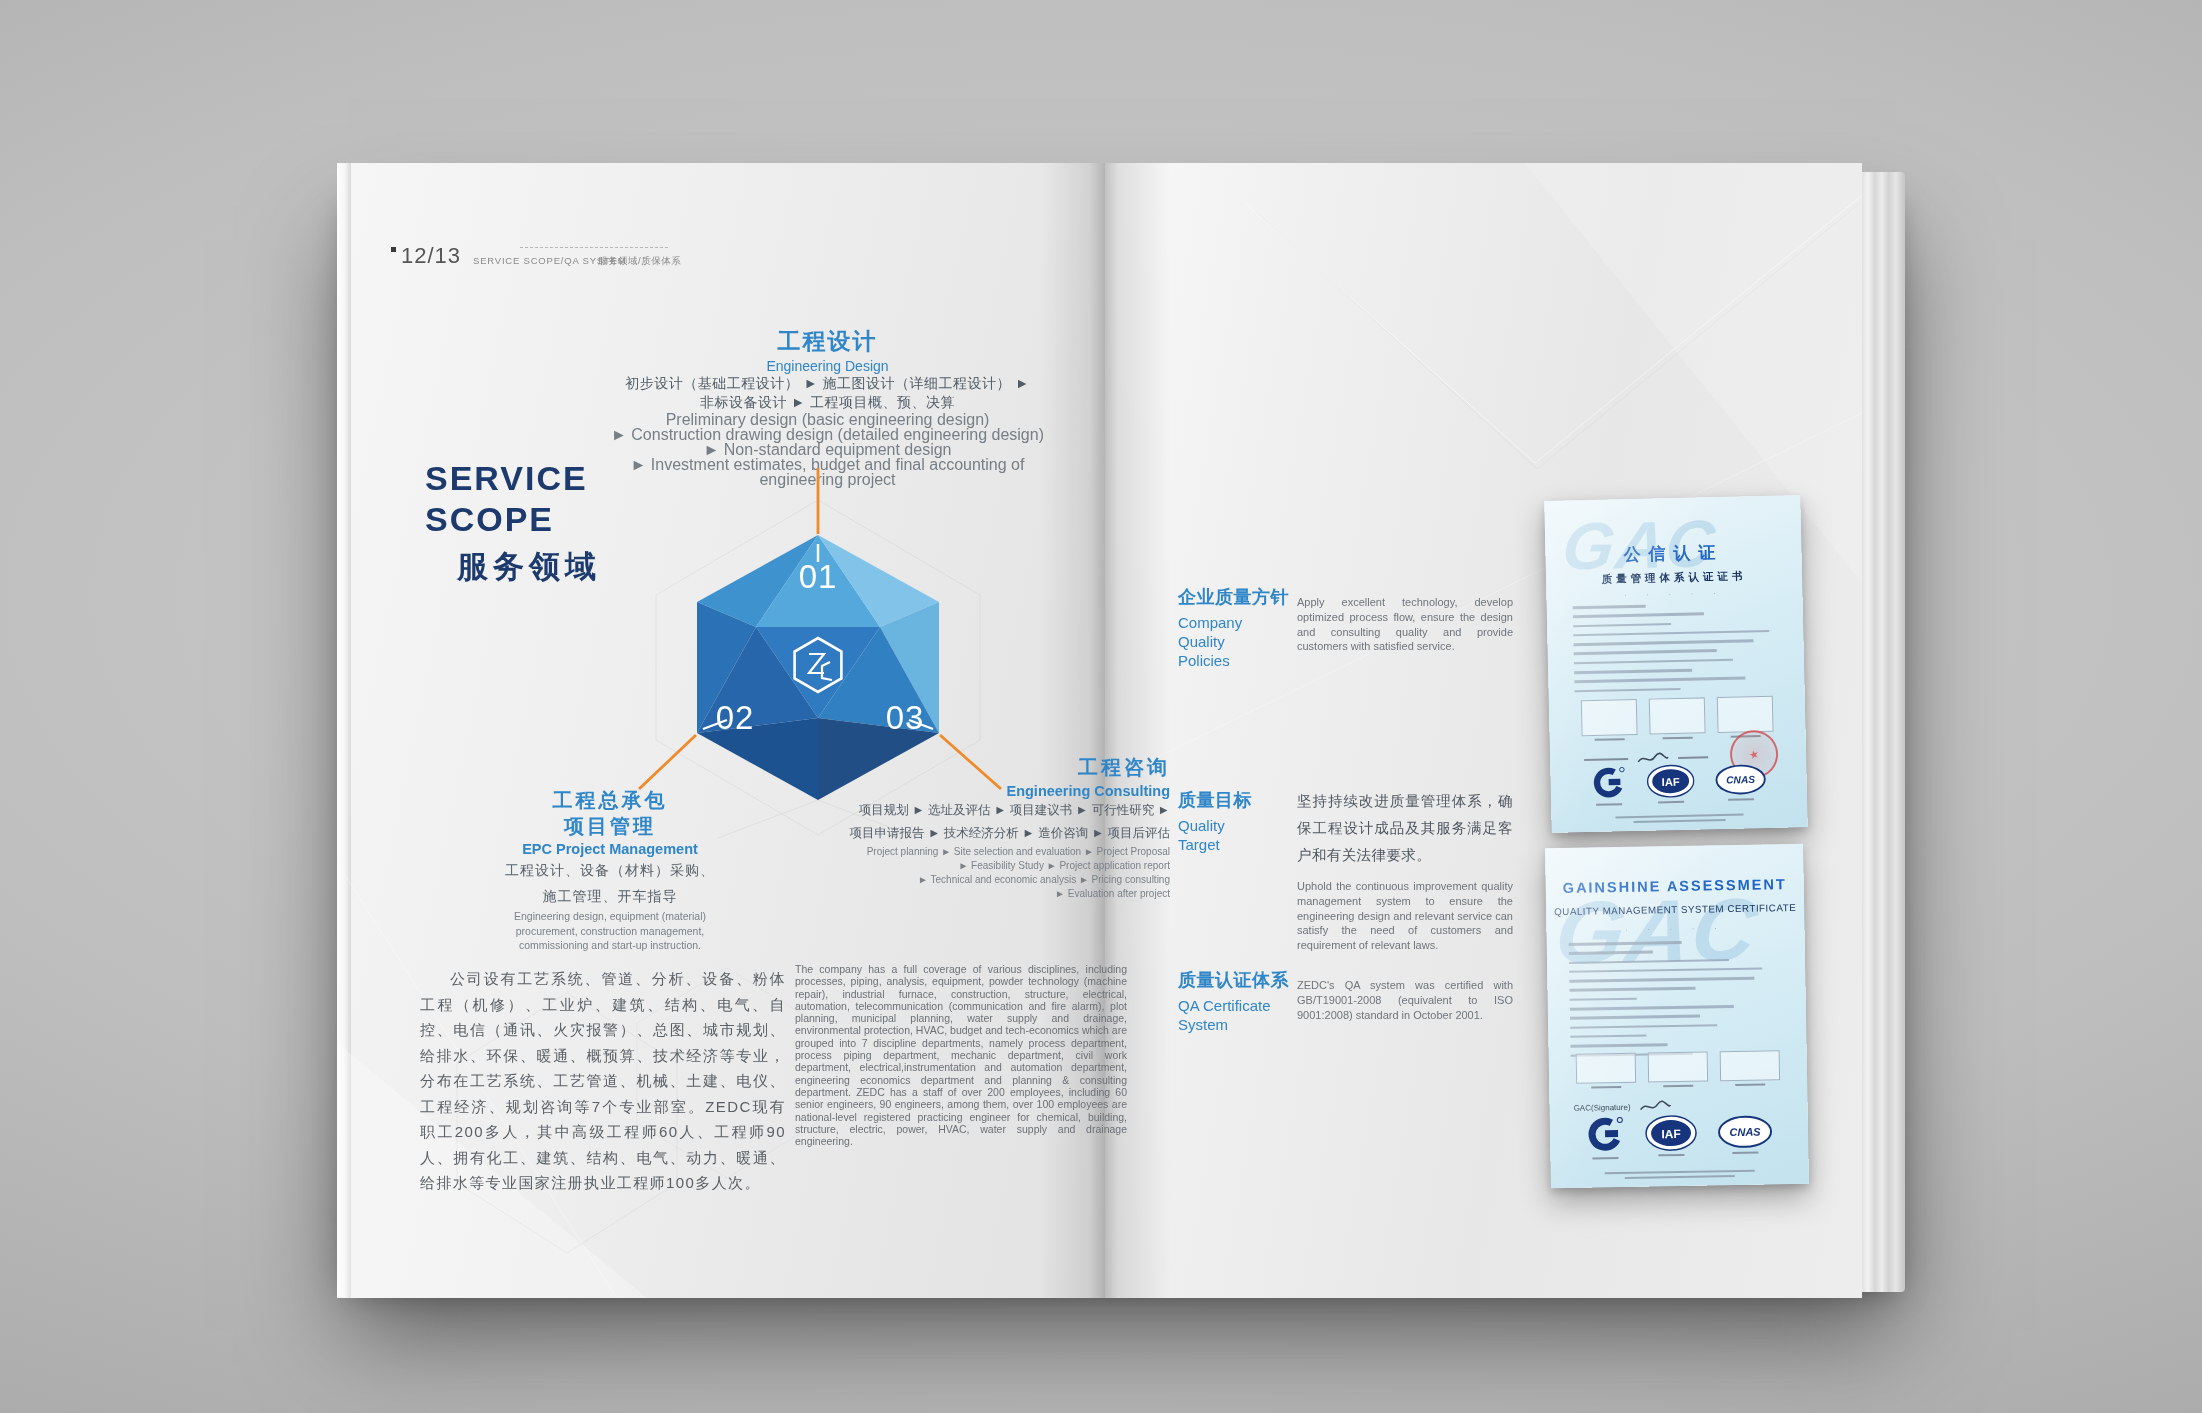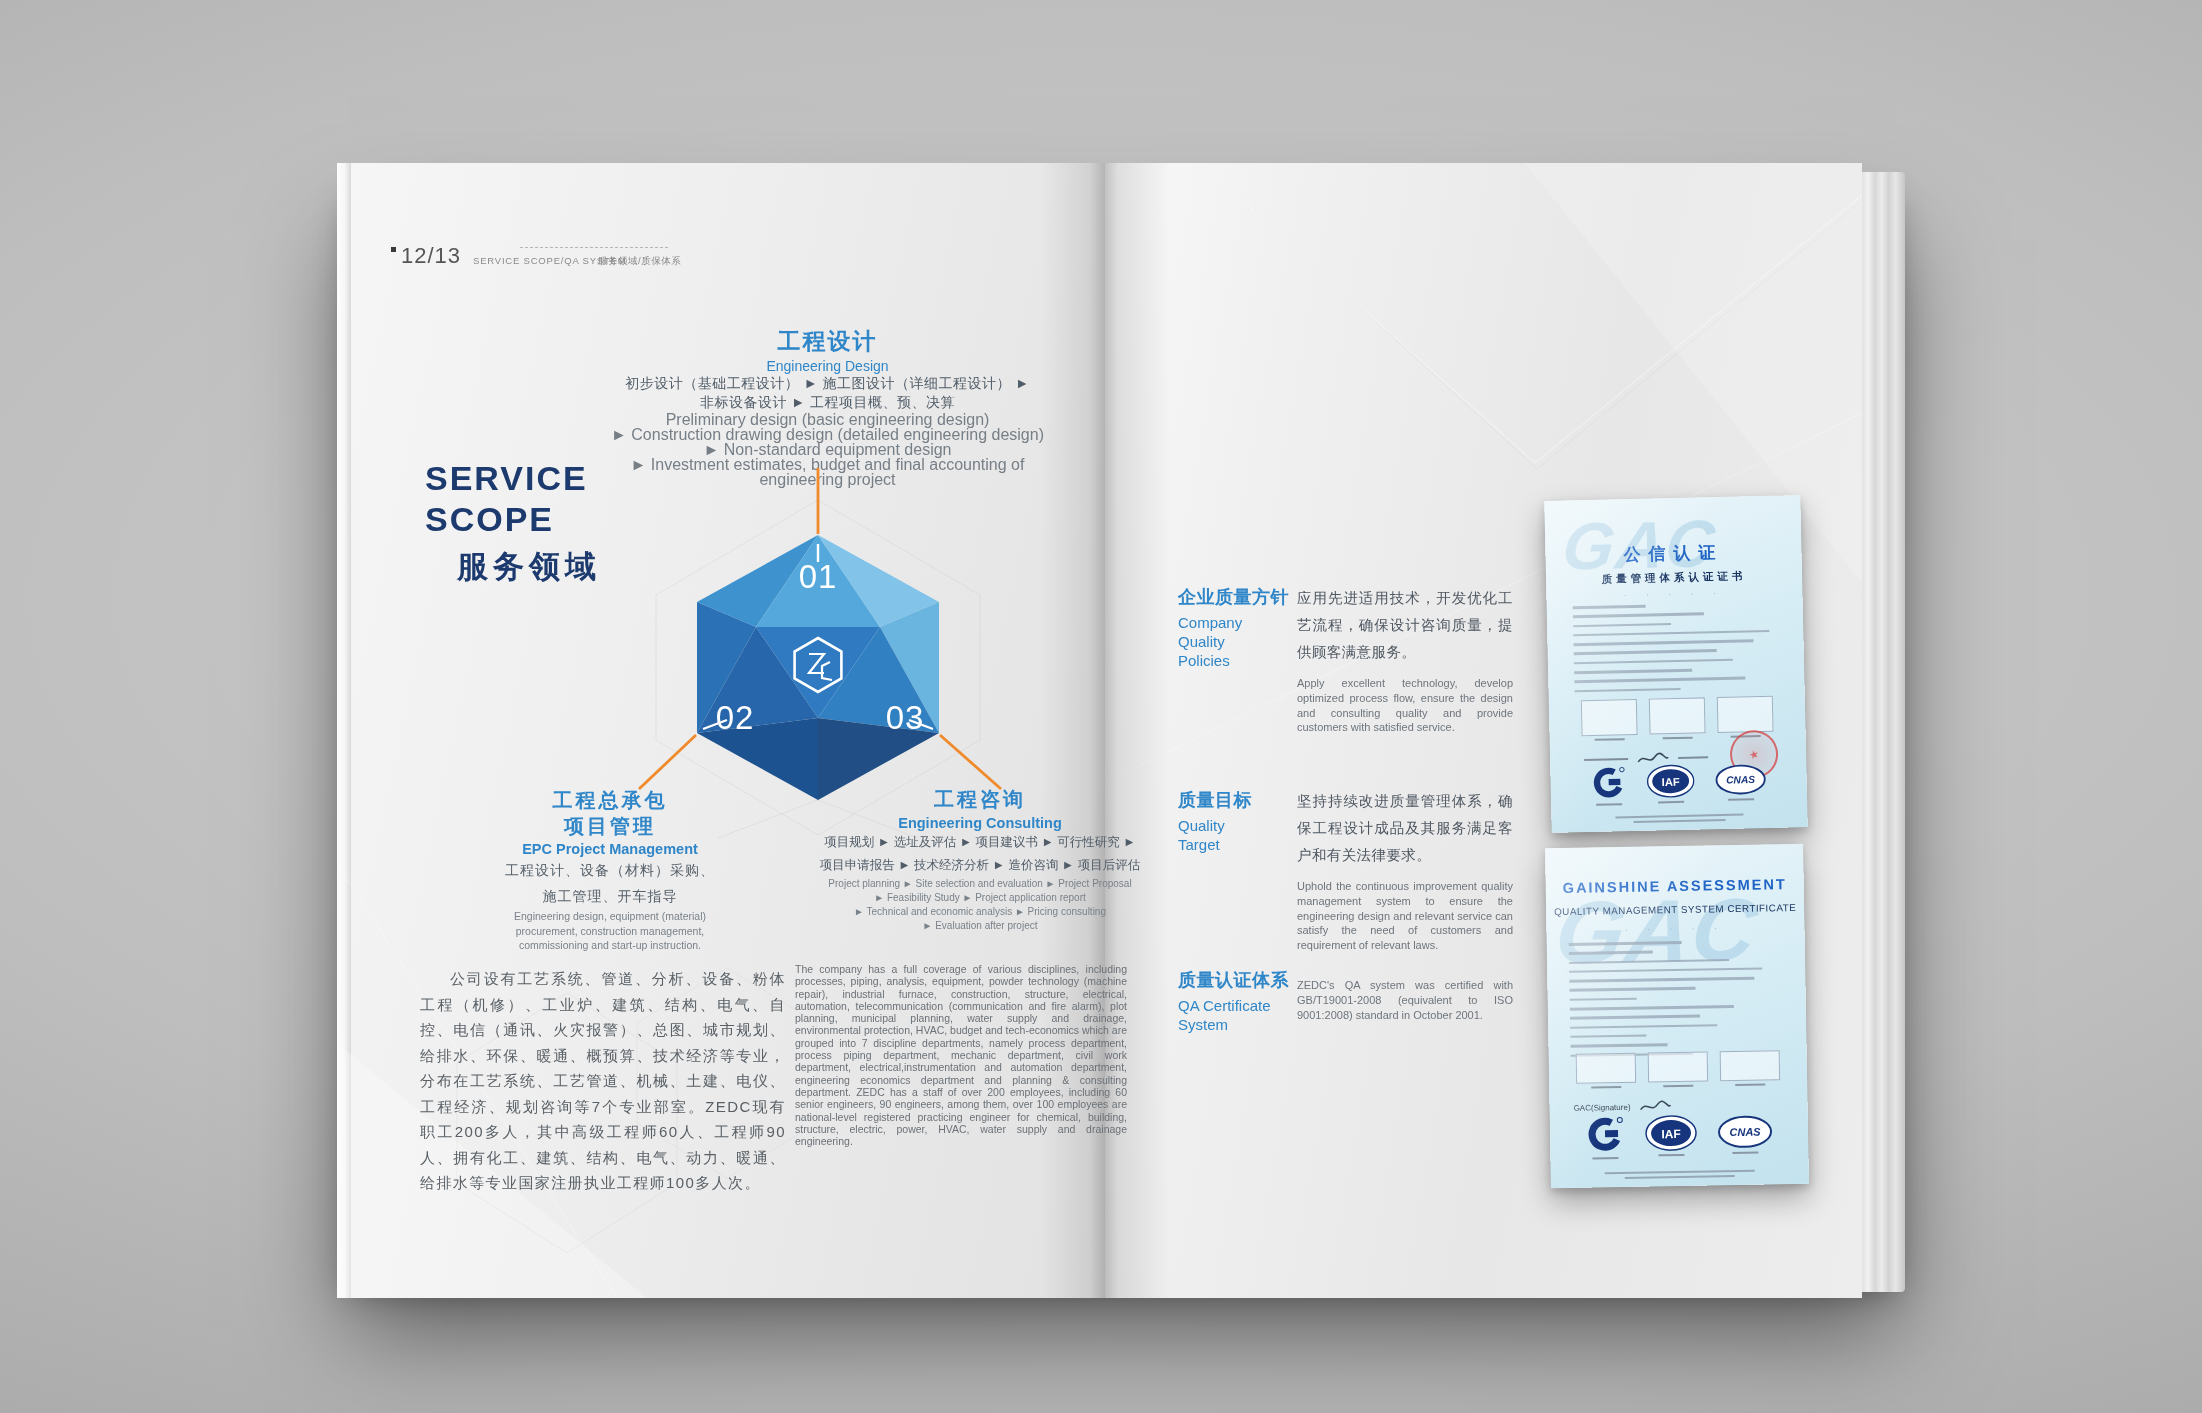--- a/index.html
+++ b/index.html
@@ -43,21 +43,21 @@
   .tick{stroke:#ffffff;stroke-width:2.4px;}
   .connector{stroke:var(--orange);stroke-width:2.8px;}
   .wire{stroke:rgba(0,0,0,0.05);stroke-width:1px;fill:none;}
   
   #epc-block{left:440px;top:787px;width:340px;text-align:center;}
   #epc-block .t-zh{font-size:20px;font-weight:700;color:var(--accent-blue);letter-spacing:3px;line-height:26px;}
   .t-en{font-size:14.5px;color:var(--accent-blue);font-weight:600;margin-top:2px;}
   #epc-block .zh{font-size:14px;color:#57616b;line-height:26px;letter-spacing:1px;}
   #epc-block .zh:first-of-type{margin-top:7px;}
   #epc-block .en{font-size:10.5px;color:#7a828a;line-height:14.5px;}
-  #cons-block{left:790px;top:786px;width:380px;text-align:center;}
+  #cons-block{left:790px;top:754px;width:380px;text-align:right;}
   #cons-block .t-zh{font-size:20px;font-weight:700;color:var(--accent-blue);letter-spacing:3px;}
   #cons-block .zh{font-size:12.5px;color:#505c68;line-height:23px;}
   #cons-block .zh:first-of-type{margin-top:9px;}
   #cons-block .en{font-size:10px;color:#7a828a;line-height:14px;}
   
   #para-zh{left:420px;top:966px;width:366px;font-size:15px;color:#596066;line-height:25.5px;
     letter-spacing:1.4px;text-align:justify;text-indent:2em;margin:0;}
   #para-en{left:795px;top:963px;width:332px;font-size:10.5px;color:#6b7177;line-height:12.3px;text-align:justify;margin:0;}
   
   #qa-title{left:1180px;top:400px;}
@@ -227,21 +227,20 @@
 
   <div class="abs sec-label" id="sec1-label">
     <div class="zh">企业质量方针</div>
     <div class="en">
       <div>Company</div>
       <div>Quality</div>
       <div>Policies</div>
     </div>
   </div>
   <div class="abs sec-body" id="sec1-body">
-    <div class="zh">应用先进适用技术，开发优化工艺流程，确保设计咨询质量，提供顾客满意服务。</div>
     <div class="en">Apply excellent technology, develop optimized process flow, ensure the design and consulting quality and provide customers with satisfied service.</div>
   </div>
 
   <div class="abs sec-label" id="sec2-label">
     <div class="zh">质量目标</div>
     <div class="en">
       <div>Quality</div>
       <div>Target</div>
     </div>
   </div>

